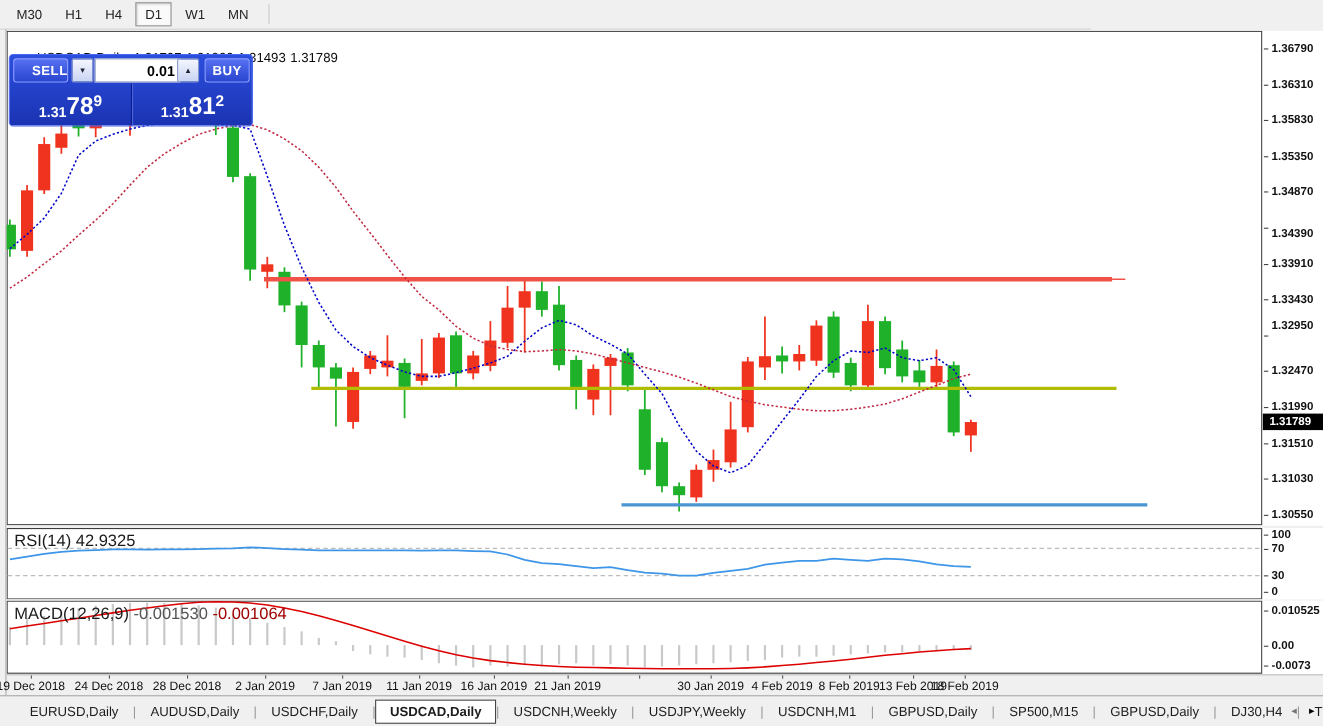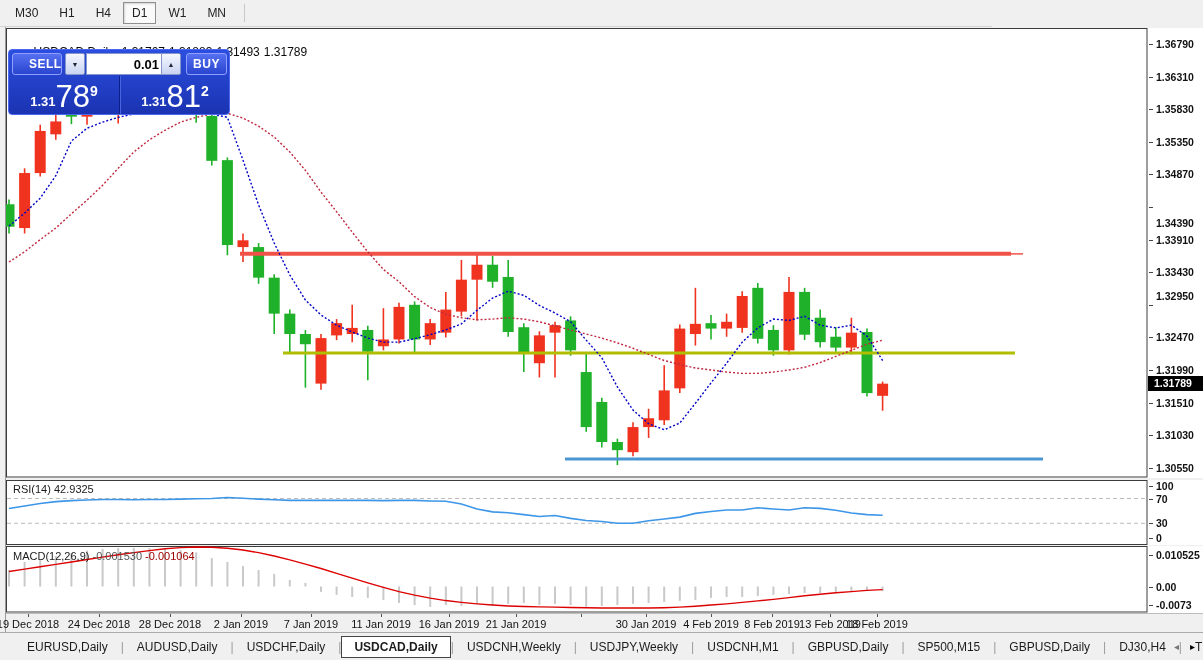--- a/index.html
+++ b/index.html
@@ -30,36 +30,36 @@
   .tw-btn.buy{left:177px;width:41px;}
   .tw-spin{position:absolute;top:3px;width:20px;height:22px;border:1px solid #8696c8;
      background:linear-gradient(#f5f7ff,#c9d4f2);padding:0;font-size:7px;color:#223;border-radius:2px;}
   .tw-spin.down{left:56px;}
   .tw-spin.up{left:152px;}
   .tw-vol{position:absolute;left:77px;top:3px;width:68px;height:20px;border:1px solid #8696c8;
      font:bold 13px "Liberation Sans",sans-serif;text-align:right;padding:0 4px;color:#000;background:#fff;}
   .tw-price{position:absolute;top:27px;height:37px;width:108px;display:flex;align-items:flex-end;
      justify-content:center;color:#fff;}
   .tw-price .small{font-size:13px;font-weight:bold;padding-bottom:5px;}
-  .tw-price .big{font-size:31px;font-weight:400;line-height:34px;}
+  .tw-price .big{font-size:22px;font-weight:700;line-height:34px;}
   .tw-price .sup{font-size:14px;font-weight:bold;position:relative;top:-15px;}
   .tw-price.sellp{left:1px;}
   .tw-price.buyp{left:112px;}
   #tw-divider{position:absolute;left:110px;top:26px;width:1px;height:38px;background:#0c1e8c;
      box-shadow:1px 0 0 #4a64e0;}
   
   .axis-label{position:absolute;transform:translateY(-50%);font-size:10.5px;font-weight:600;color:#111;white-space:nowrap;}
   .axis-tick{position:absolute;width:4px;height:1px;background:#444;}
   #price-axis{position:absolute;left:1147px;top:28px;width:56px;height:585px;z-index:2;}
   #price-tag{position:absolute;left:1148px;width:55px;height:15px;background:#000;color:#fff;
      font-size:10.5px;font-weight:600;text-align:left;padding-left:6px;line-height:15px;z-index:3;box-sizing:border-box;}
   #time-axis{position:absolute;left:6px;top:613px;width:1197px;height:19px;background:#f0f0f0;border-top:1px solid #bdbdbd;}
   .time-label{position:absolute;top:4px;transform:translateX(-50%);font-size:11px;color:#111;white-space:nowrap;}
   .time-tick{position:absolute;top:0;width:1px;height:3px;background:#555;}
-  .ind-label{position:absolute;z-index:2;font-size:11px;color:#1a1a1a;white-space:pre;}
+  .ind-label{position:absolute;z-index:2;font-size:15px;color:#1a1a1a;white-space:pre;}
   
   #tab-bar{position:absolute;left:0;top:632px;width:1203px;height:28px;background:#f0f0f0;
      border-top:1px solid #aaa;display:flex;align-items:center;padding-left:14px;box-sizing:border-box;}
   .tab{font-size:12px;color:#1c1c1c;padding:4px 13px;white-space:nowrap;cursor:default;}
   .tab.active{background:#fff;border:1px solid #444;font-weight:bold;padding:3px 12px;}
   .tab-sep{color:#9a9a9a;font-size:12px;}
   .tab-scroll{position:absolute;top:8px;font-size:10px;line-height:12px;}
   #tab-scroll-left{right:24px;color:#777;}
   #tab-scroll-right{right:8px;color:#000;}
 </style>
@@ -303,21 +303,21 @@
     <div class="axis-label" style="left: 9px; top: 16px;">1.36790</div>
     <div class="axis-tick" style="left: 2px; top: 48.6016px;"></div>
     <div class="axis-label" style="left: 9px; top: 48.6016px;">1.36310</div>
     <div class="axis-tick" style="left: 2px; top: 81.2032px;"></div>
     <div class="axis-label" style="left: 9px; top: 81.2032px;">1.35830</div>
     <div class="axis-tick" style="left: 2px; top: 113.805px;"></div>
     <div class="axis-label" style="left: 9px; top: 113.805px;">1.35350</div>
     <div class="axis-tick" style="left: 2px; top: 146.406px;"></div>
     <div class="axis-label" style="left: 9px; top: 146.406px;">1.34870</div>
     <div class="axis-tick" style="left: 2px; top: 179.008px;"></div>
-    <div class="axis-label" style="left: 9px; top: 195px;">1.34390</div>
+    <div class="axis-label" style="left: 9px; top: 184px;">1.34390</div>
     <div class="axis-tick" style="left: 2px; top: 211.61px;"></div>
     <div class="axis-label" style="left: 9px; top: 211.61px;">1.33910</div>
     <div class="axis-tick" style="left: 2px; top: 244.211px;"></div>
     <div class="axis-label" style="left: 9px; top: 244.211px;">1.33430</div>
     <div class="axis-tick" style="left: 2px; top: 276.813px;"></div>
     <div class="axis-label" style="left: 9px; top: 268px;">1.32950</div>
     <div class="axis-tick" style="left: 2px; top: 309.414px;"></div>
     <div class="axis-label" style="left: 9px; top: 309.414px;">1.32470</div>
     <div class="axis-tick" style="left: 2px; top: 342.016px;"></div>
     <div class="axis-label" style="left: 9px; top: 342.016px;">1.31990</div>

